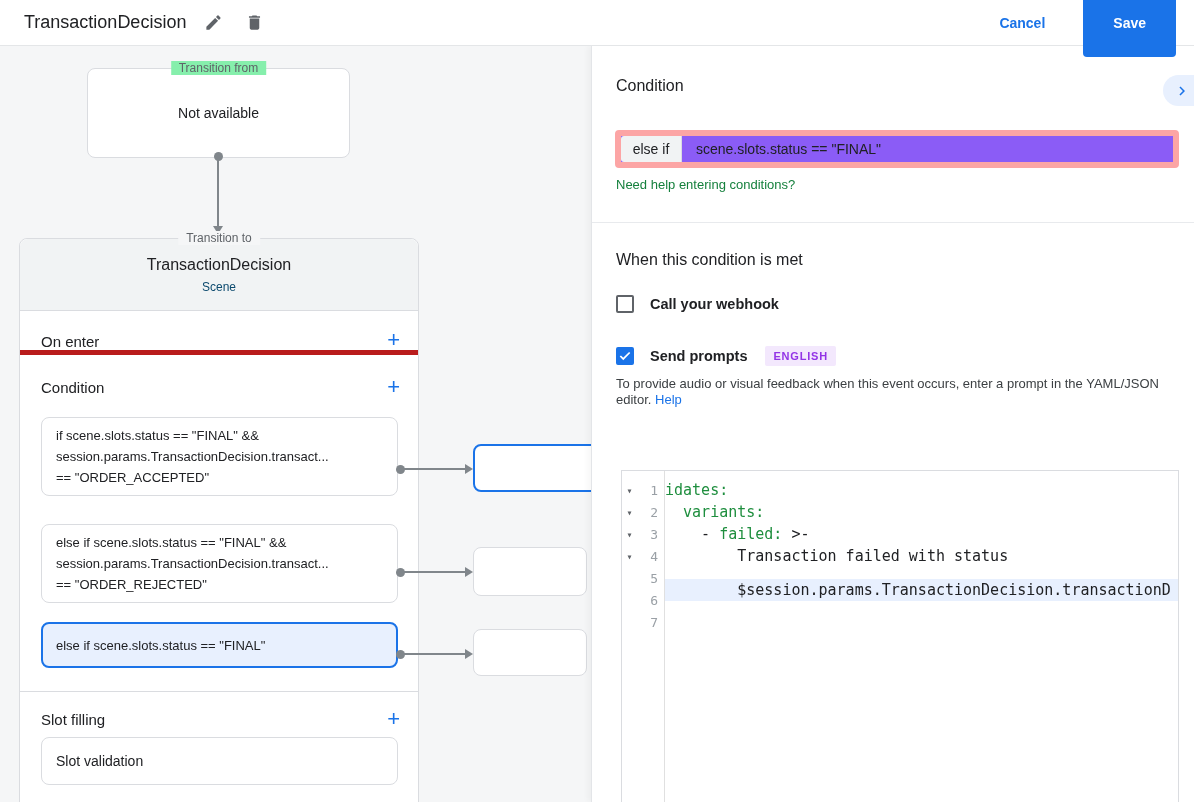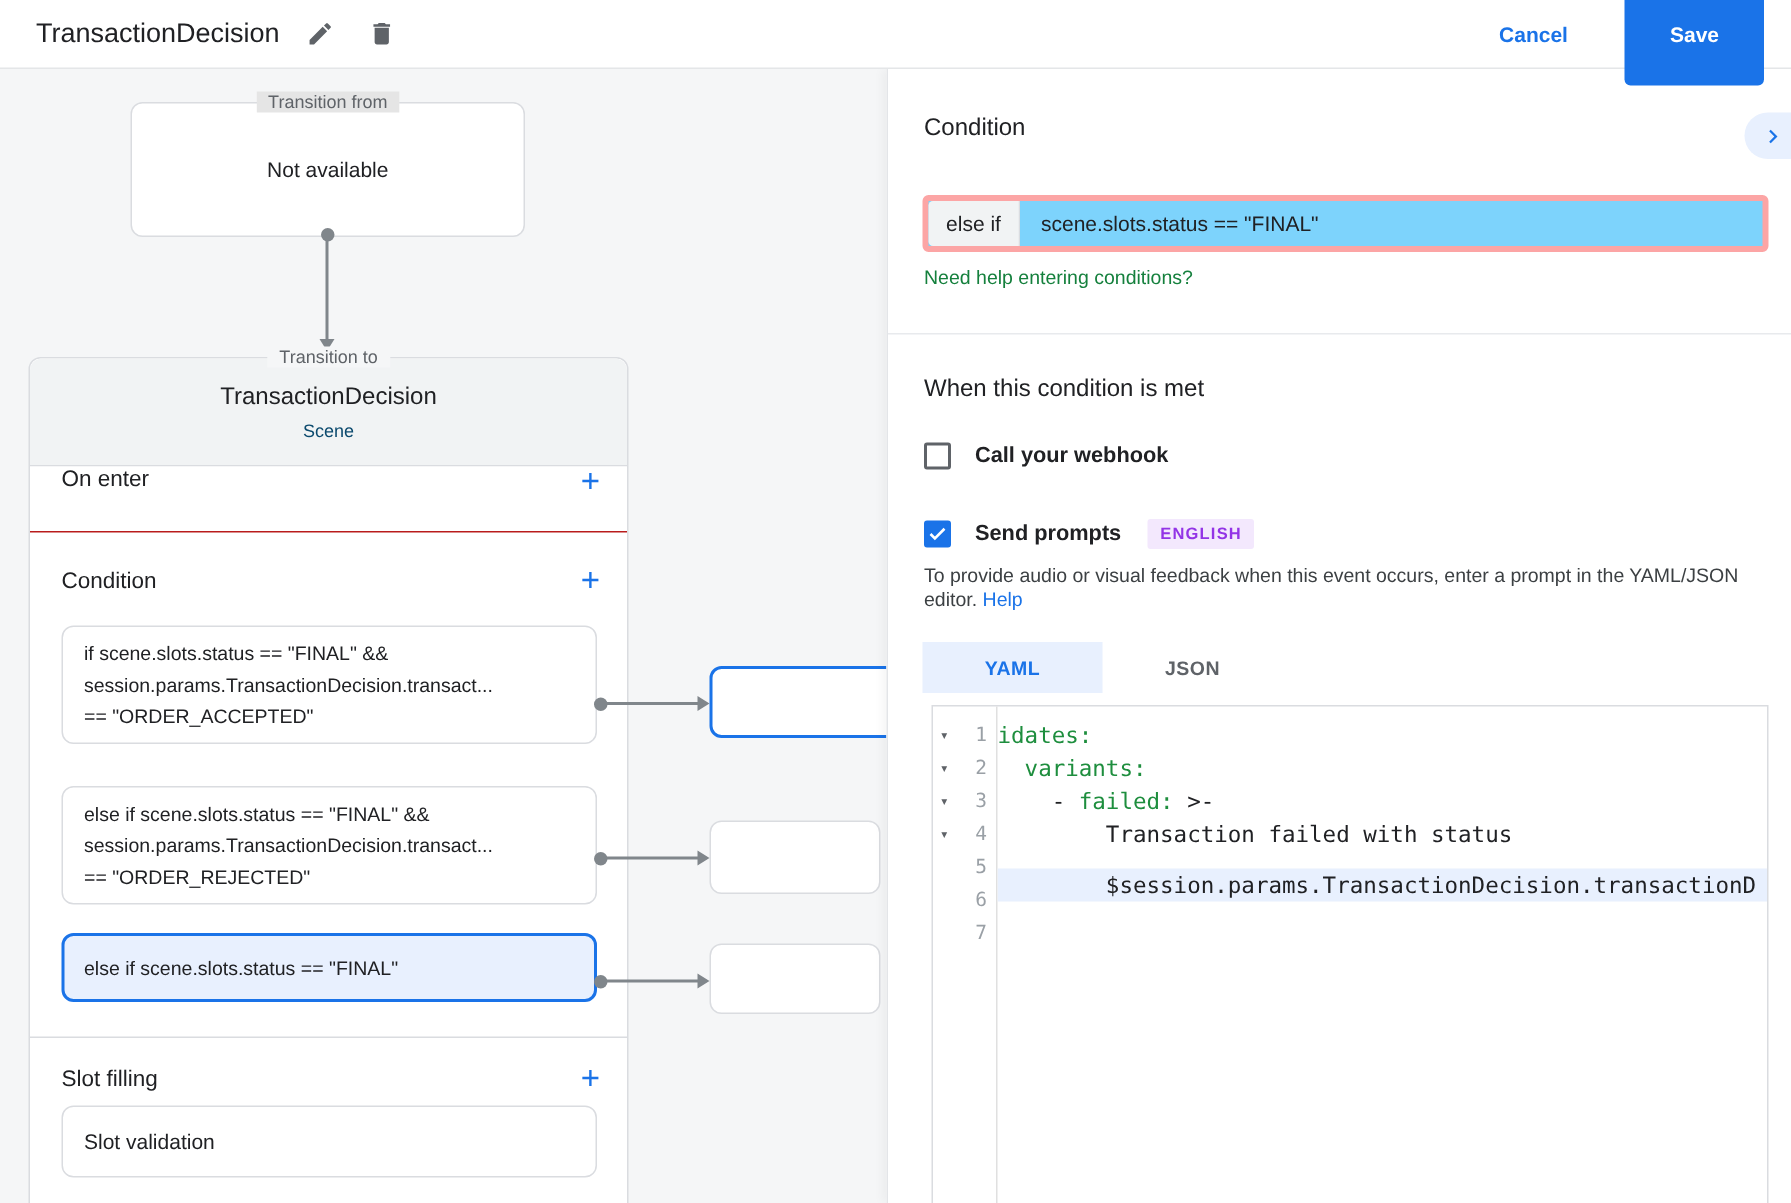--- a/index.html
+++ b/index.html
@@ -19,41 +19,41 @@
   .save-btn { background:#1a73e8; color:#fff; border:none; border-radius:4px; font-size:14px;
     font-weight:bold; padding:26px 30px; margin-left:22px; cursor:pointer; font-family:inherit; }
 
   
   .canvas { position:absolute; left:0; top:46px; width:591px; height:756px;
     background:#f5f6f7; overflow:hidden; }
 
   .tf-box { position:absolute; left:87px; top:22px; width:263px; height:90px;
     background:#fff; border:1px solid #dadce0; border-radius:8px; }
   .legend { position:absolute; top:-8px; left:50%; transform:translateX(-50%);
-    background:#e5e5e5; padding:0 8px; font-size:12px; color:#5f6368; white-space:nowrap; }
+    background:#86efac; padding:0 8px; font-size:12px; color:#5f6368; white-space:nowrap; }
   .tf-value { position:absolute; left:0; right:0; top:36px; text-align:center; font-size:14px; color:#202124; }
 
   
   .vconn { position:absolute; left:213px; top:106px; width:10px; height:82px; }
   .vconn .dot { position:absolute; left:0.5px; top:0; width:9px; height:9px; border-radius:50%; background:#80868b; }
   .vconn .line { position:absolute; left:4px; top:5px; bottom:8px; width:2px; background:#80868b; }
   .vconn .head { position:absolute; left:0; bottom:0; width:0; height:0;
     border-top:8px solid #80868b; border-left:5px solid transparent; border-right:5px solid transparent; }
 
   
   .scene-card { position:absolute; left:19px; top:192px; width:400px; height:580px;
     background:#fff; border:1px solid #dadce0; border-radius:8px; }
   .scene-card .legend { background:#f5f6f7; }
   .card-top { height:72px; background:#f1f3f4; border-bottom:1px solid #dadce0;
     border-radius:8px 8px 0 0; text-align:center; padding-top:17px; }
   .card-title { font-size:16px; color:#202124; }
   .card-sub { font-size:12px; color:#0c4a6e; margin-top:6px; }
 
-  .row-onenter { height:44px; display:flex; align-items:flex-start;
-    padding:0 14px 0 21px; border-bottom:1px solid #b91c1c; }
+  .row-onenter { height:44px; display:flex; align-items:flex-end;
+    padding:0 14px 0 21px; border-bottom:5px solid #b91c1c; }
   .section-label { font-size:15px; color:#202124; }
   .plus-btn { margin-left:auto; background:none; border:none; color:#1a73e8; font-size:22px;
     font-weight:normal; cursor:pointer; line-height:20px; padding:0 4px; font-family:inherit; }
 
   .cond-head { display:flex; align-items:center; padding:20px 14px 0 21px; height:44px; margin-bottom:18px; }
   .cond-list { }
   .cond-card { margin:0 20px 28px 21px; background:#fff; border:1px solid #dadce0; border-radius:8px;
     padding:7px 14px; font-size:13px; line-height:21px; color:#202124; min-height:76px; cursor:pointer; }
   .cond-card:nth-of-type(2) { margin-bottom:19px; }
   .cond-card.selected { background:#e8f0fe; border:2px solid #1a73e8; min-height:46px;
@@ -81,21 +81,21 @@
   
   .panel { position:absolute; left:591px; top:46px; width:603px; height:756px; background:#fff;
     border-left:1px solid #e3e5e8; box-shadow:-3px 0 6px rgba(0,0,0,0.04); z-index:10; overflow:hidden; }
   .panel-heading { position:absolute; left:24px; top:31px; font-size:16px; color:#202124; }
   .collapse-btn { position:absolute; right:0; top:29px; width:31px; height:31px; border:none;
     border-radius:16px 0 0 16px; background:#e8f0fe; cursor:pointer; display:flex; align-items:center;
     justify-content:center; padding-left:6px; }
   .collapse-btn svg { fill:#1a73e8; width:18px; height:18px; }
 
   .cond-input { position:absolute; left:23px; top:84px; width:564px; height:38px;
-    border:4px solid #fca5a5; border-radius:4px; display:flex; align-items:stretch; background:#7dd3fc; }
+    border:6px solid #fca5a5; border-radius:4px; display:flex; align-items:stretch; background:#8b5cf6; }
   .cond-prefix { width:61px; background:#f1f3f4; border-right:1px solid #dadce0;
     display:flex; align-items:center; justify-content:center; font-size:14px; color:#202124;
     border-radius:3px 0 0 3px; }
   .cond-value { flex:1; display:flex; align-items:center; padding-left:14px; font-size:14px; color:#202124; }
 
   .help-link { position:absolute; left:24px; top:131px; font-size:13px; color:#15803d;
     text-decoration:none; cursor:pointer; }
   .panel-divider { position:absolute; left:0; right:0; top:176px; border-top:1px solid #e8eaed; }
 
   .when-heading { position:absolute; left:24px; top:205px; font-size:16px; color:#202124; }
@@ -258,24 +258,20 @@
       <svg viewBox="0 0 24 24" fill="none" stroke-width="3">
           <path d="M4 12l5 5L20 6"></path>
         </svg>
     </div>
     <span class="check-label">Send prompts</span>
     <span class="lang-badge">ENGLISH</span>
   </div>
 
   <div class="hint"><span>To provide audio or visual feedback when this event occurs, enter a prompt in the YAML/JSON editor.</span> <a>Help</a></div>
 
-  <div class="tabs">
-      <button class="tab active">YAML</button>
-      <button class="tab">JSON</button>
-    </div>
 
   <div class="editor">
     <div class="gutter">
         <div class="gl">
           <span class="fold">▾</span>
           <span class="lnum">1</span>
         </div>
         <div class="gl">
           <span class="fold">▾</span>
           <span class="lnum">2</span>

